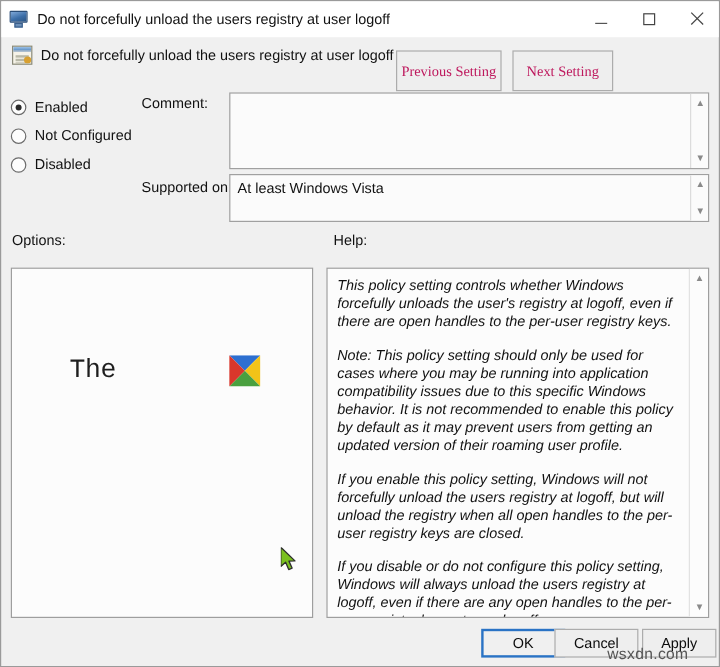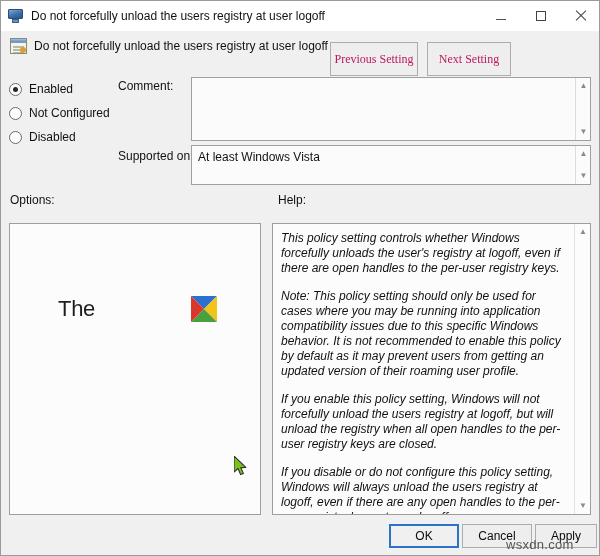--- a/index.html
+++ b/index.html
@@ -233,21 +233,21 @@
   #panel-help { left: 271px; top: 222px; width: 319px; height: 292px; }
 
   
   .logo {
     position: absolute;
     left: 48px; top: 74px;
     display: flex;
     align-items: flex-start;
   }
   .logo-text {
-    font-family: Liberation Sans, sans-serif;
+    font-family: Liberation Mono, monospace;
     color: #1e1e1e;
     line-height: 1.0;
   }
   .logo-line1 { font-size: 22px; letter-spacing: -0.3px; }
   .logo-line2 { font-size: 22px; letter-spacing: -0.4px; white-space: nowrap; }
   .logo-square {
     position: absolute;
     left: 133px; top: -2px;
     width: 26px; height: 26px;
     overflow: hidden;
@@ -316,21 +316,21 @@
     font-family: "Liberation Sans", sans-serif;
     font-size: 12px;
     color: #0b0b0b;
     cursor: default;
     padding: 0;
   }
   .btn.default {
     border: 2px solid #2a73c5;
     background: #f0f0f0;
   }
-  #btn-ok { left: 388px; }
+  #btn-ok { left: 400px; }
   #btn-cancel { left: 461px; }
   #btn-apply { left: 534px; width: 62px; }
 
   
   .watermark {
     position: absolute;
     left: 505px; top: 536px;
     font-family: "Liberation Sans", sans-serif;
     font-size: 13px;
     color: #555;

